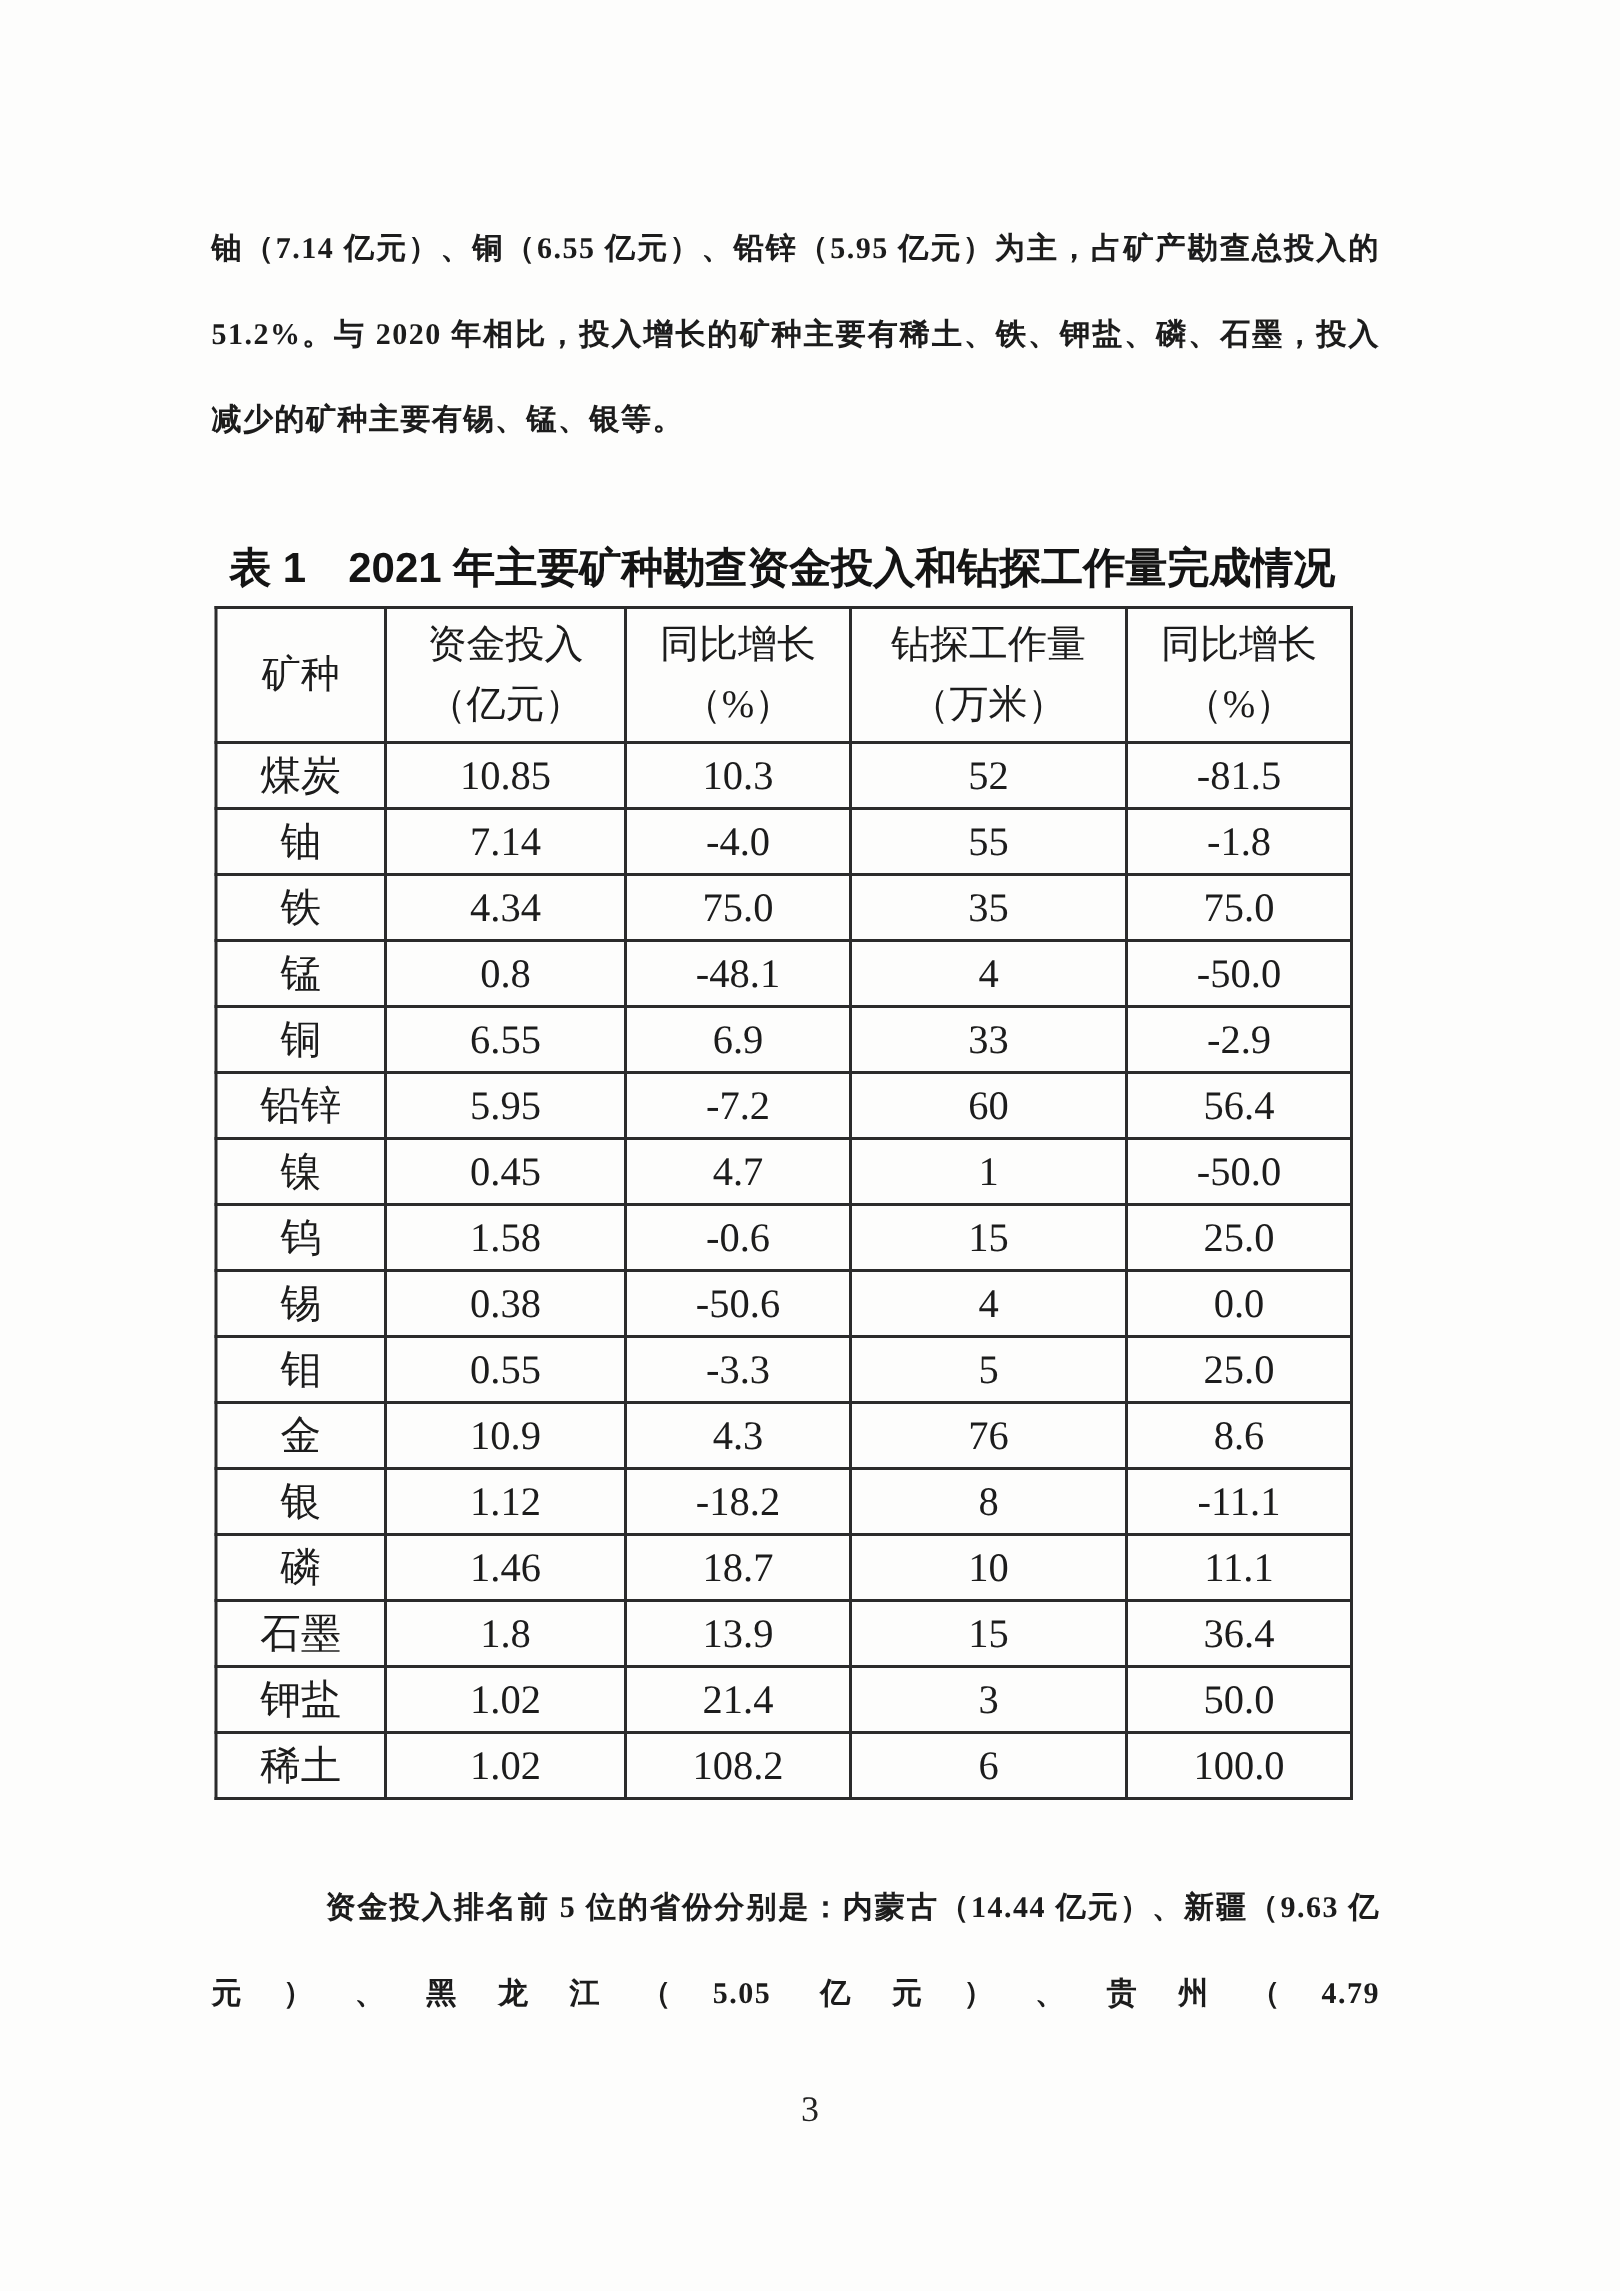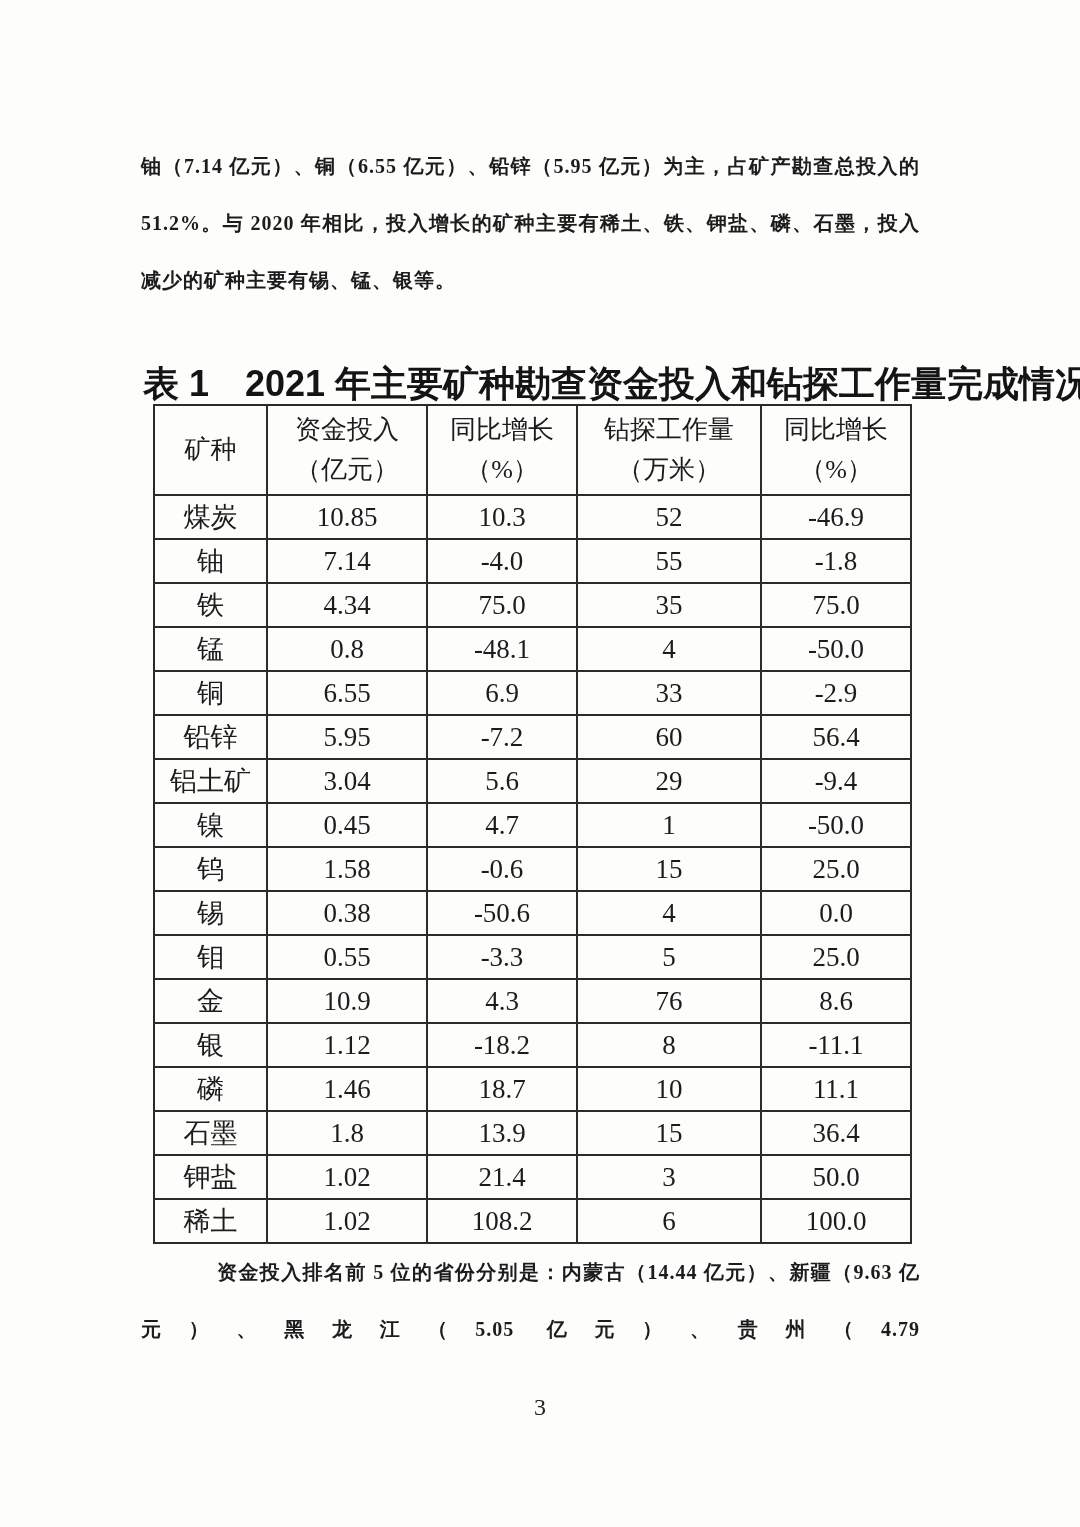--- a/index.html
+++ b/index.html
@@ -32,27 +32,27 @@
     top:1244px;
     text-indent:76px;
     text-align-last:justify;
   }
   .table-caption{
     position:absolute;
     left:143px;top:360px;width:757px;
     text-align:center;
     font-family:"Liberation Sans","DejaVu Sans",sans-serif;
     font-weight:700;
-    font-size:36px;
+    font-size:28px;
     color:#141414;
     white-space:nowrap;
   }
   table.minerals{
     position:absolute;
-    left:153px;top:404px;
+    left:143px;top:404px;
     width:757px;
     border-collapse:collapse;
     table-layout:fixed;
     background:transparent;
     border-radius:26px;
   }
   table.minerals th, table.minerals td{
     border:2px solid #2b2b2b;
     text-align:center;
     vertical-align:middle;
@@ -105,21 +105,21 @@
 （万米）</th>
         <th>同比增长（%）</th>
       </tr>
     </thead>
     <tbody>
         <tr>
           <td>煤炭</td>
           <td>10.85</td>
           <td>10.3</td>
           <td>52</td>
-          <td>-46.9</td>
+          <td>-81.5</td>
         </tr>
         <tr>
           <td>铀</td>
           <td>7.14</td>
           <td>-4.0</td>
           <td>55</td>
           <td>-1.8</td>
         </tr>
         <tr>
           <td>铁</td>
@@ -143,27 +143,20 @@
           <td>-2.9</td>
         </tr>
         <tr>
           <td>铅锌</td>
           <td>5.95</td>
           <td>-7.2</td>
           <td>60</td>
           <td>56.4</td>
         </tr>
         <tr>
-          <td>铝土矿</td>
-          <td>3.04</td>
-          <td>5.6</td>
-          <td>29</td>
-          <td>-9.4</td>
-        </tr>
-        <tr>
           <td>镍</td>
           <td>0.45</td>
           <td>4.7</td>
           <td>1</td>
           <td>-50.0</td>
         </tr>
         <tr>
           <td>钨</td>
           <td>1.58</td>
           <td>-0.6</td>

